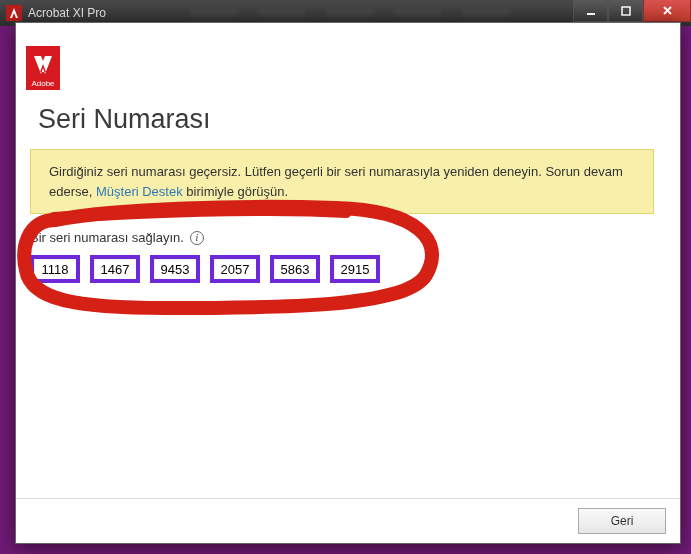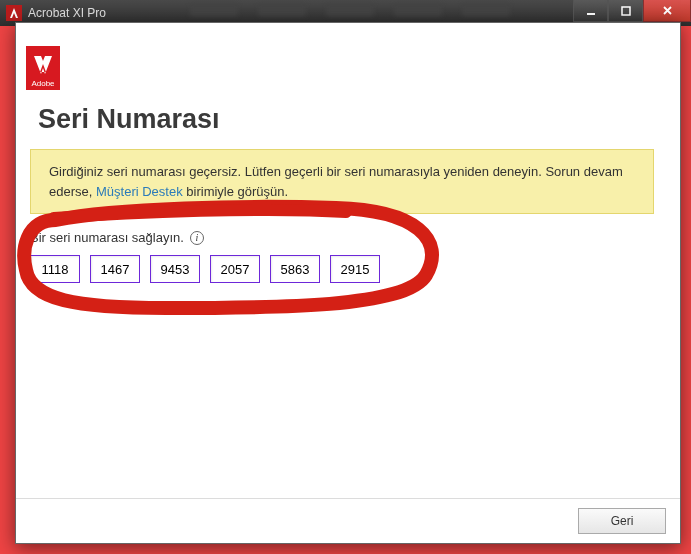--- a/index.html
+++ b/index.html
@@ -7,21 +7,21 @@
       font-family: "Segoe UI", Arial, sans-serif;
       background: #6a6a6a;
       width: 691px;
       height: 554px;
       position: relative;
       overflow: hidden;
     }
     .outer-window {
       position: absolute;
       top: 0; left: 0; right: 0; bottom: 0;
-      background: #ef4444;
+      background: #701a75;
     }
     .outer-titlebar {
       height: 26px;
       background: linear-gradient(#4a4a4a, #2e2e2e);
       display: flex;
       align-items: center;
       padding-left: 6px;
       color: #e0e0e0;
       font-size: 12px;
       position: relative;
@@ -79,21 +79,21 @@
       align-items: center;
       justify-content: flex-end;
       padding-bottom: 2px;
       position: relative;
       margin-top: 16px;
     }
     .adobe-logo svg { width: 24px; height: 24px; margin-bottom: 2px; }
     .adobe-logo-text { font-size: 8px; font-weight: normal; }
     .dialog-title {
       font-size: 27px;
-      font-weight: 700;
+      font-weight: 400;
       color: #3a3a3a;
       margin: 14px 0 12px 12px;
     }
     .warning-box {
       margin: 0 26px 16px 14px;
       background: #f8f0aa;
       border: 1px solid #e4d66e;
       padding: 12px 18px;
       font-size: 13px;
       color: #333;
@@ -126,21 +126,21 @@
       color: #333;
       cursor: pointer;
     }
     .serial-inputs {
       display: flex;
       gap: 10px;
     }
     .serial-box {
       width: 50px;
       height: 28px;
-      border: 1px solid #6d28d9;
+      border: 4px solid #6d28d9;
       background: #fff;
       font-size: 13px;
       text-align: center;
       box-shadow: inset 1px 1px 2px rgba(0,0,0,0.08);
       font-family: inherit;
     }
     .annotation {
       position: absolute;
       top: -40px; left: -14px;
       pointer-events: none;

